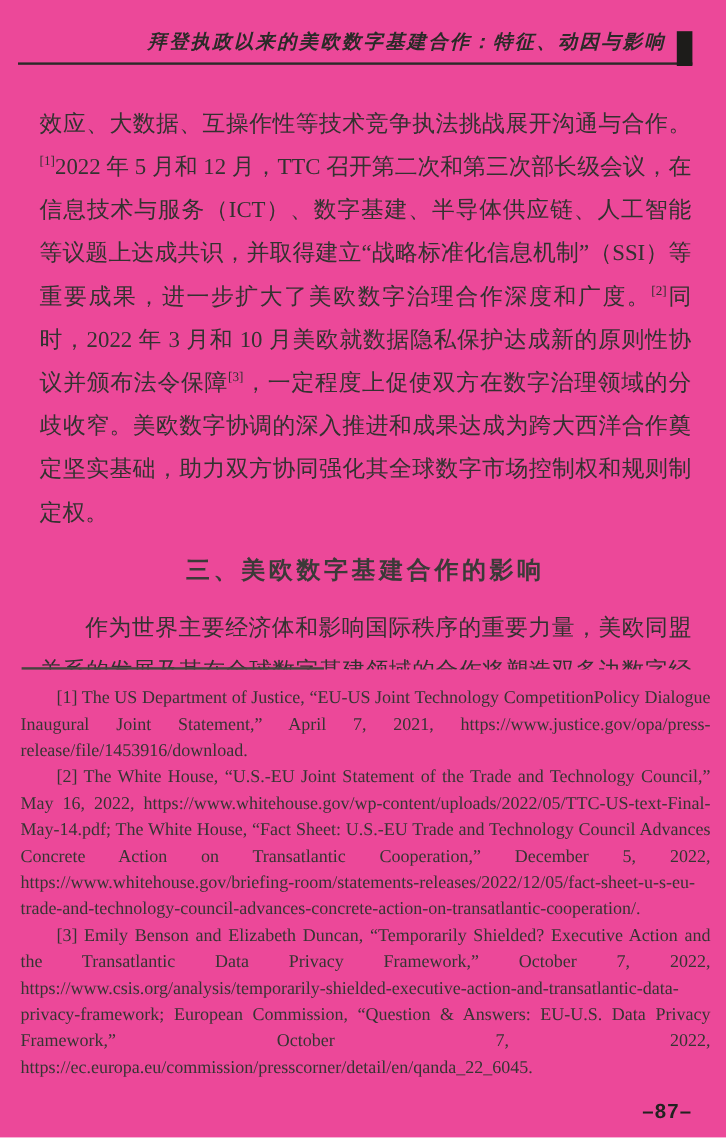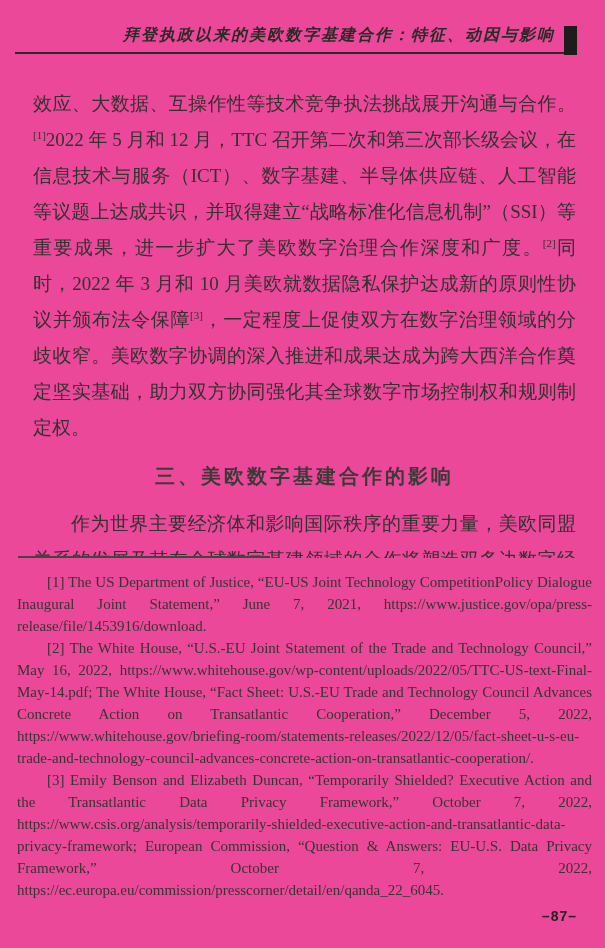--- a/index.html
+++ b/index.html
@@ -76,24 +76,24 @@
     margin:0;
     font-size:15px;
     line-height:22px;
     text-align:justify;
     text-indent:2em;
     color:#363533;
     overflow-wrap:anywhere;
   }
   
   .page-number{
-    position:absolute;right:28px;bottom:24px;
+    position:absolute;right:28px;bottom:11px;
     font-family:"Liberation Sans","DejaVu Sans",sans-serif;
     font-weight:700;
-    font-size:14px;
+    font-size:17px;
     letter-spacing:1px;
     color:#222220;
     text-align:right;
   }
 </style>
 </head>
 <body>
 
 <div class="page">
 
@@ -105,20 +105,20 @@
   <main class="body-content">
     <p class="body-para"><span>效应、大数据、互操作性等技术竞争执法挑战展开沟通与合作。</span><sup class="fn-ref">[1]</sup><span>2022 年 5 月和 12 月，TTC 召开第二次和第三次部长级会议，在信息技术与服务（ICT）、数字基建、半导体供应链、人工智能等议题上达成共识，并取得建立“战略标准化信息机制”（SSI）等重要成果，进一步扩大了美欧数字治理合作深度和广度。</span><sup class="fn-ref">[2]</sup><span>同时，2022 年 3 月和 10 月美欧就数据隐私保护达成新的原则性协议并颁布法令保障</span><sup class="fn-ref">[3]</sup><span>，一定程度上促使双方在数字治理领域的分歧收窄。美欧数字协调的深入推进和成果达成为跨大西洋合作奠定坚实基础，助力双方协同强化其全球数字市场控制权和规则制定权。</span></p>
 
     <h2 class="section-heading">三、美欧数字基建合作的影响</h2>
 
     <p class="body-para indent">作为世界主要经济体和影响国际秩序的重要力量，美欧同盟关系的发展及其在全球数字基建领域的合作将塑造双多边数字经济发展和全球数字治理格局。总体看，美欧数字基建合作不仅将推动跨大西洋同盟关系更加均衡发展，还将在多边层面谋求构筑全球数字基建发展的协作模式。美欧</p>
   </main>
 
   <footer class="footnotes-section">
     <div class="footnote-rule"></div>
-    <p class="footnote">[1] The US Department of Justice, “EU-US Joint Technology CompetitionPolicy Dialogue Inaugural Joint Statement,” June 7, 2021, https://www.justice.gov/opa/press-release/file/1453916/download.</p>
+    <p class="footnote">[1] The US Department of Justice, “EU-US Joint Technology CompetitionPolicy Dialogue Inaugural Joint Statement,” April 7, 2021, https://www.justice.gov/opa/press-release/file/1453916/download.</p>
     <p class="footnote">[2] The White House, “U.S.-EU Joint Statement of the Trade and Technology Council,” May 16, 2022, https://www.whitehouse.gov/wp-content/uploads/2022/05/TTC-US-text-Final-May-14.pdf; The White House, “Fact Sheet: U.S.-EU Trade and Technology Council Advances Concrete Action on Transatlantic Cooperation,” December 5, 2022, https://www.whitehouse.gov/briefing-room/statements-releases/2022/12/05/fact-sheet-u-s-eu-trade-and-technology-council-advances-concrete-action-on-transatlantic-cooperation/.</p>
     <p class="footnote">[3] Emily Benson and Elizabeth Duncan, “Temporarily Shielded? Executive Action and the Transatlantic Data Privacy Framework,” October 7, 2022, https://www.csis.org/analysis/temporarily-shielded-executive-action-and-transatlantic-data-privacy-framework; European Commission, “Question &amp; Answers: EU-U.S. Data Privacy Framework,” October 7, 2022, https://ec.europa.eu/commission/presscorner/detail/en/qanda_22_6045.</p>
   </footer>
 
   <div class="page-number">–87–</div>
 
 </div>
 
 </body></html>

